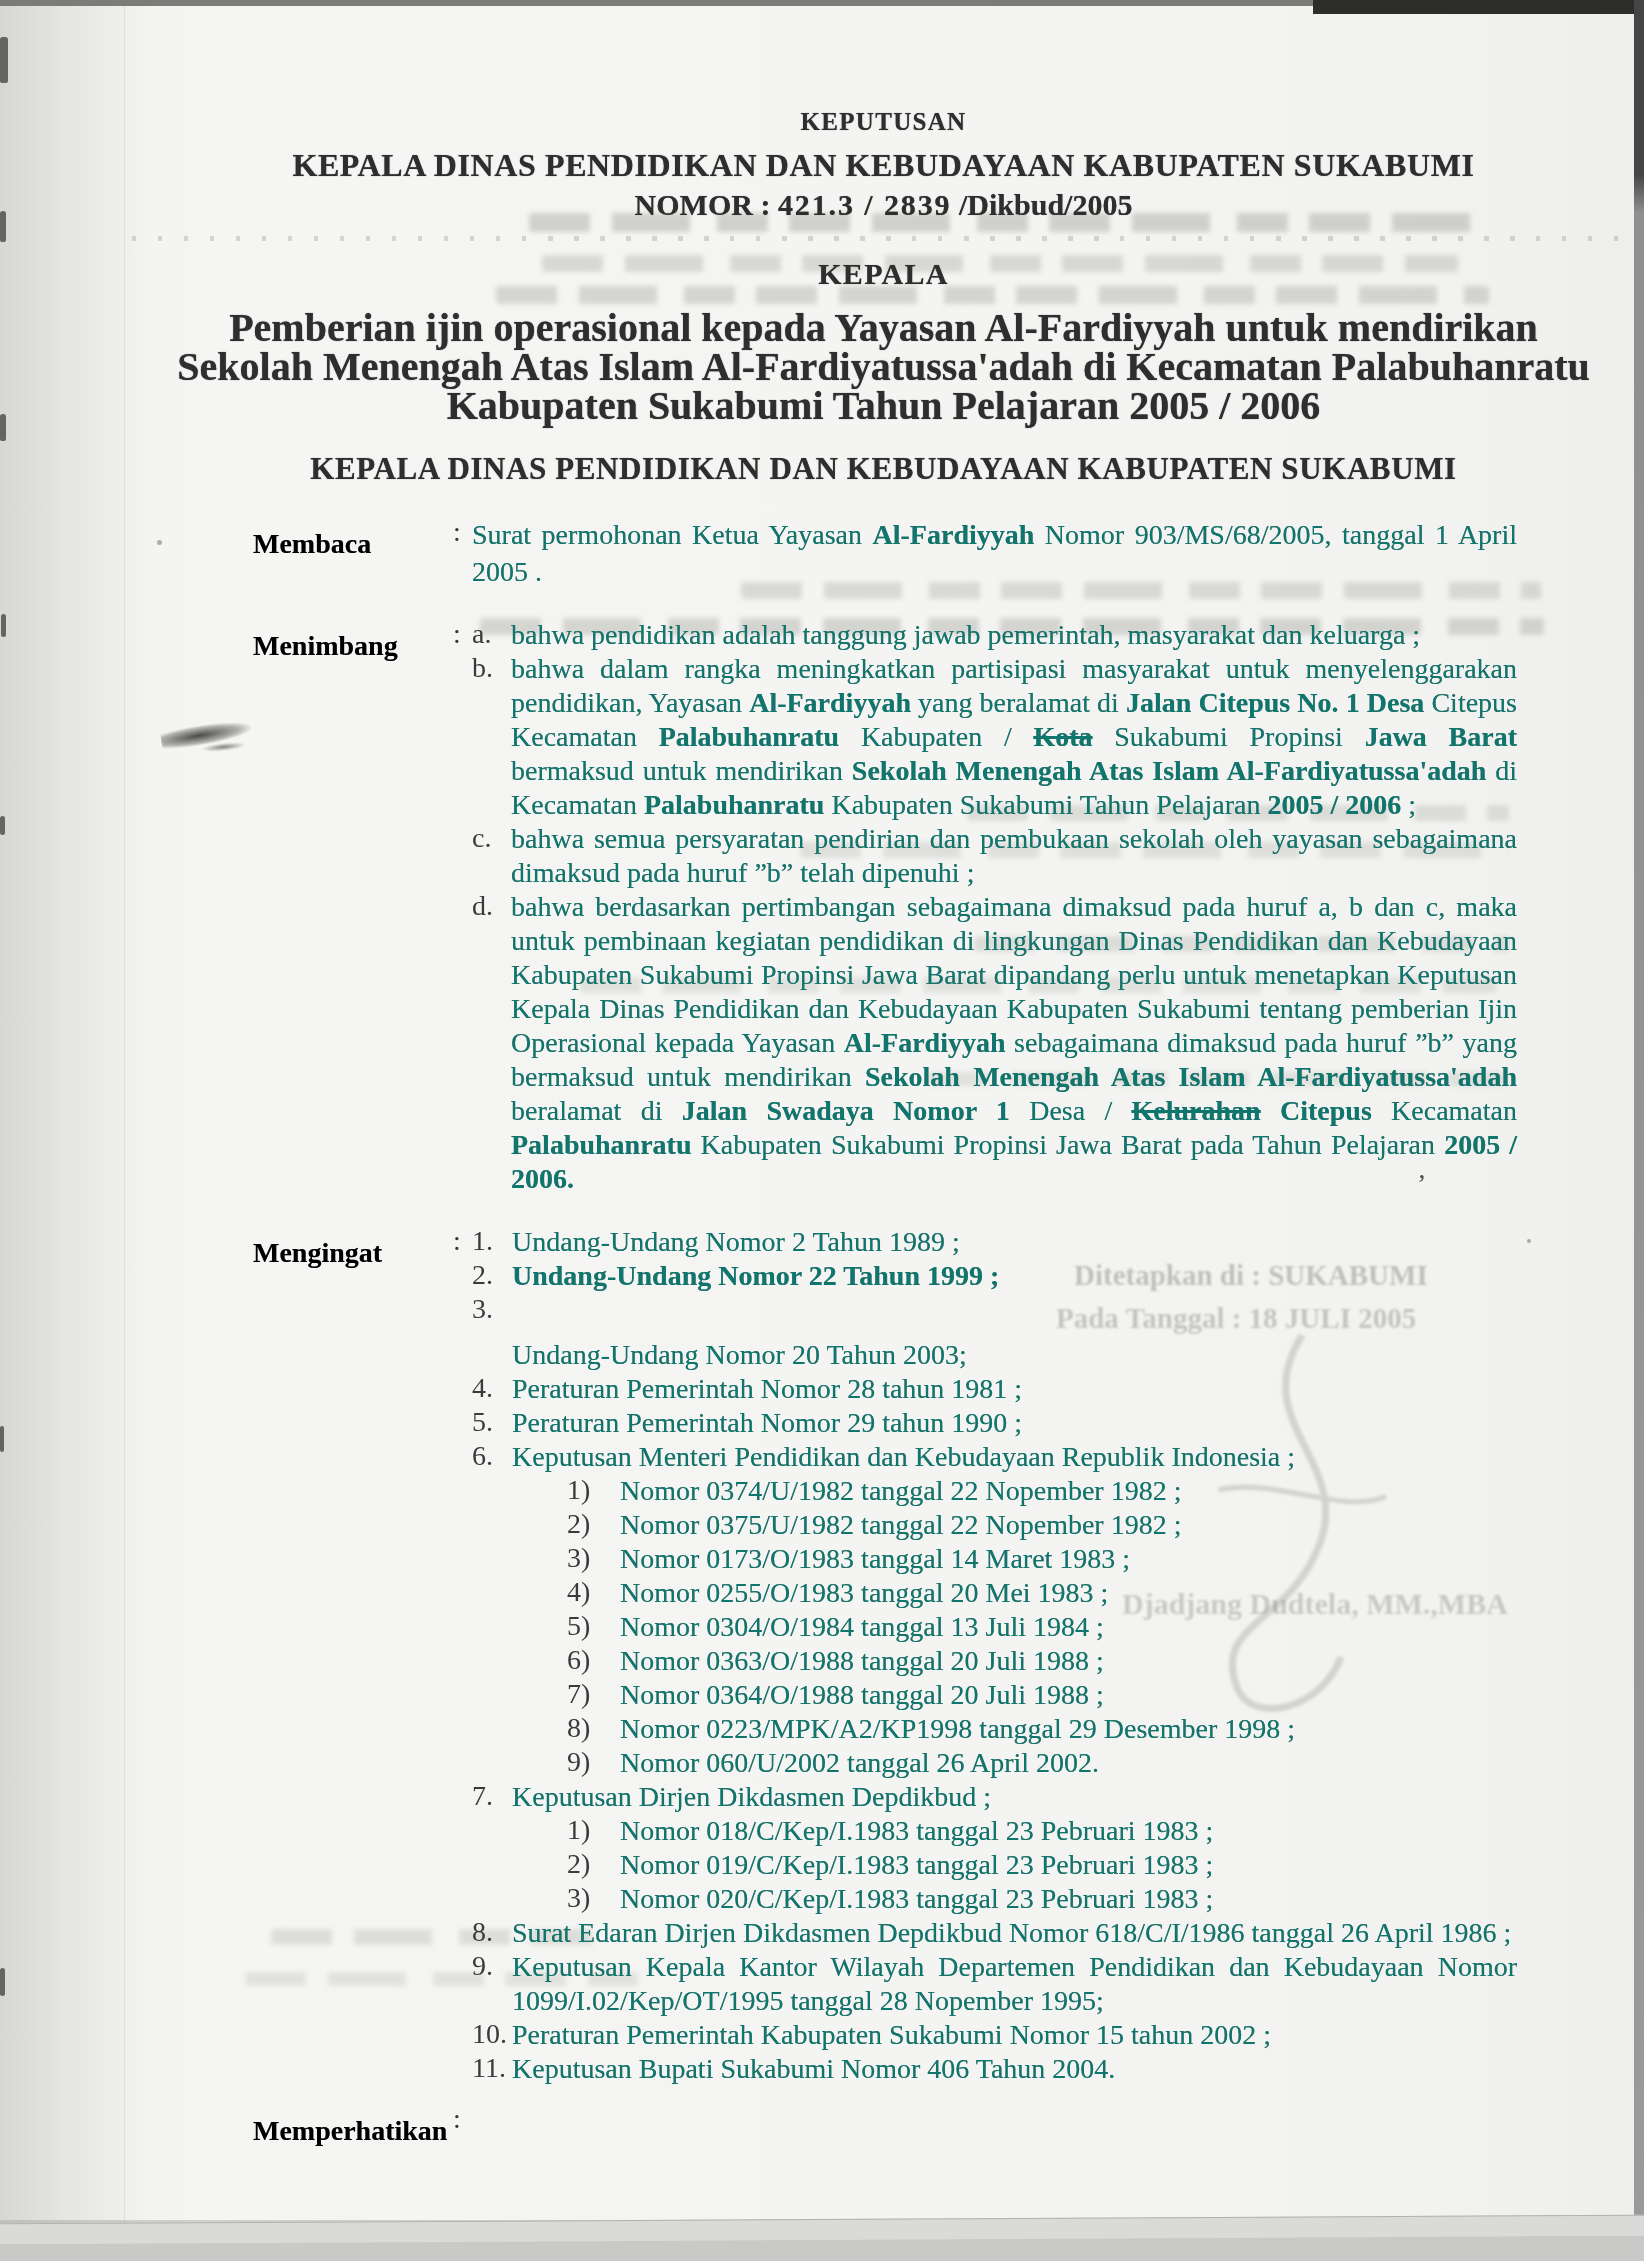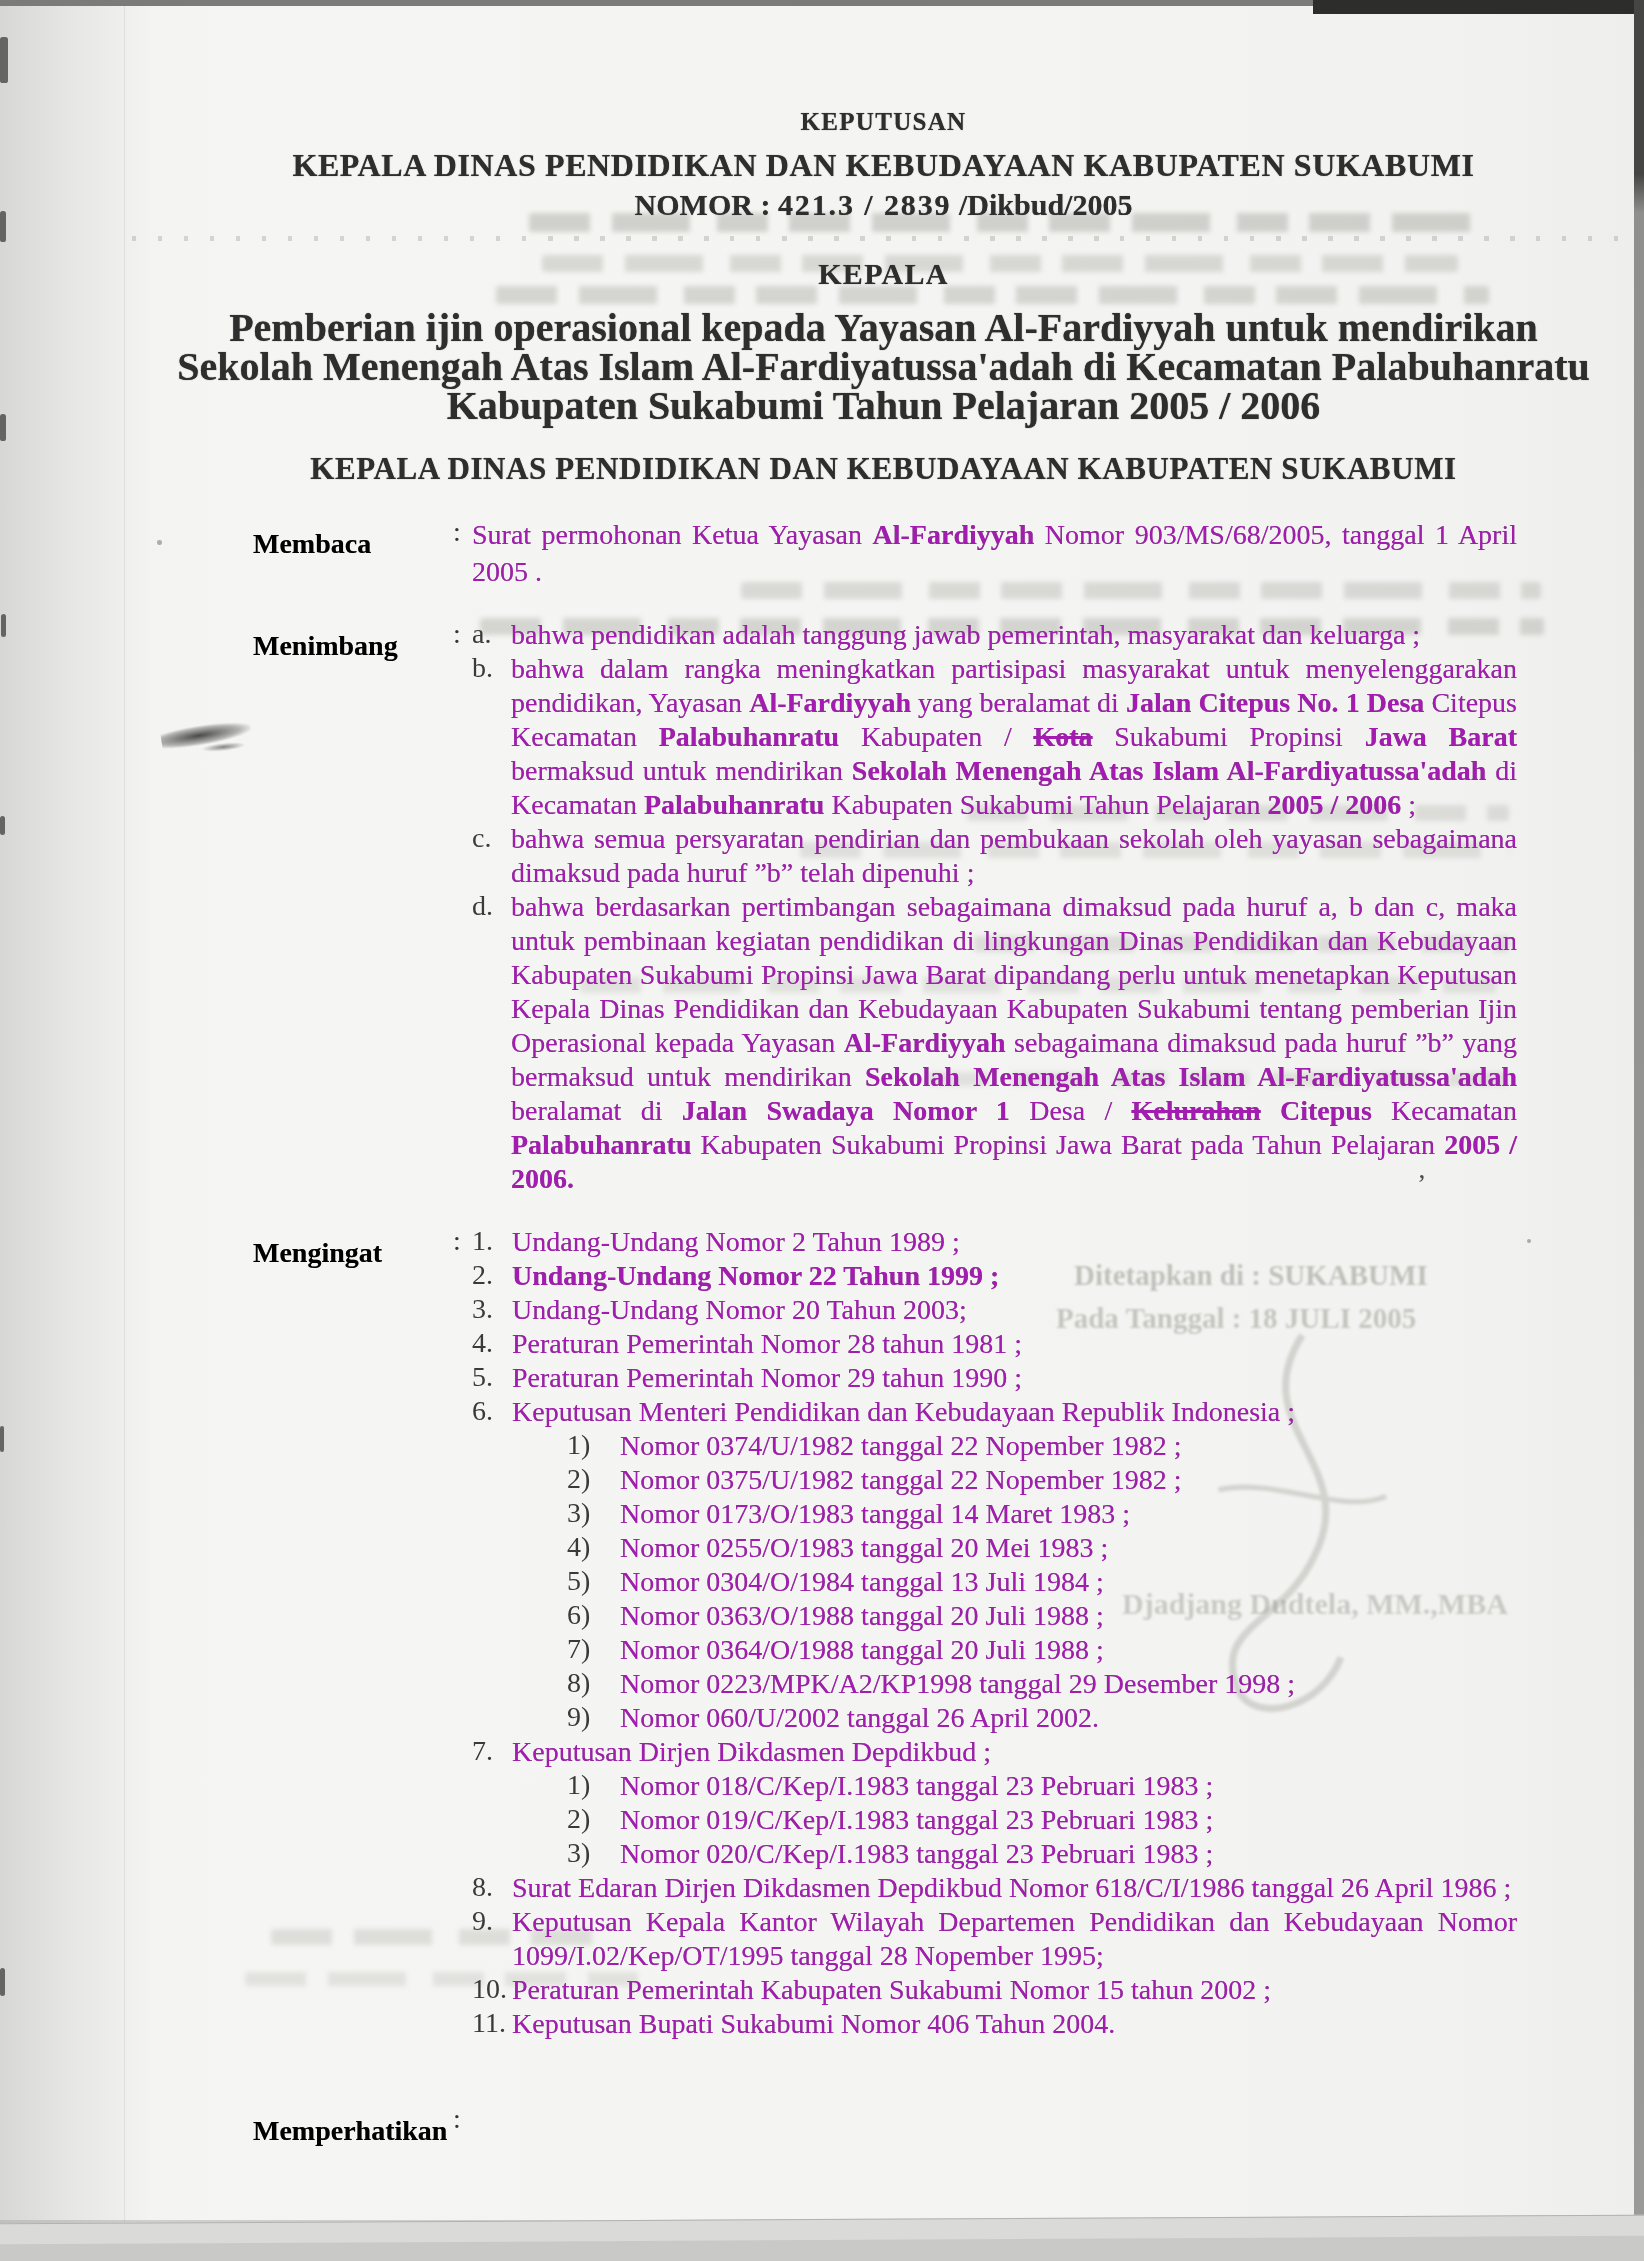--- a/index.html
+++ b/index.html
@@ -38,21 +38,21 @@
   .section{position:absolute;left:253px;width:1264px;}
   .section .slabel{position:absolute;left:0;top:0;font-weight:bold;font-size:28px;color:#000000;
       text-shadow:0 0 0.6px rgba(52,52,52,.6);margin-top:12px;}
   .section .scolon{position:absolute;left:200px;top:0;font-size:28px;color:#343434;}
   .section .sitems{margin-left:219px;width:1045px;}
   .item{display:flex;align-items:flex-start;}
   .item .marker{flex:0 0 39px;font-size:28px;color:#3a3a3a;}
   .mengingat .item .marker{flex:0 0 40px;}
   .item.sub{padding-left:95px;}
   .item.sub .marker{flex:0 0 53px;}
-  .para{font-size:28px;text-align:justify;color:#a21caf;text-shadow:0 0 0.6px rgba(58,58,58,.55);}
+  .para{font-size:28px;text-align:justify;color:#0f766e;text-shadow:0 0 0.6px rgba(58,58,58,.55);}
   .bb{font-weight:bold;}
   .strike{text-decoration:line-through;text-decoration-thickness:.09em;}
   
   .ghost-text{position:absolute;font-weight:bold;color:#97978f;filter:blur(0.8px);white-space:nowrap;}
   .ghost-bar{position:absolute;color:#8c8c86;border-radius:3.2px;filter:blur(2.6px);
       background:repeating-linear-gradient(90deg,currentColor 0 61px,transparent 61px 83px,
                  currentColor 83px 161px,transparent 161px 188px,currentColor 188px 239px,transparent 239px 260px);}
   .ghost-dots{position:absolute;left:132px;top:236px;width:1502px;height:5.2px;opacity:.45;filter:blur(0.4px);
       background:repeating-linear-gradient(90deg,rgba(110,110,106,.55) 0 4.5px,transparent 4.5px 26px);}
   .signature-svg{position:absolute;left:1109px;top:1322px;opacity:.30;filter:blur(1.6px);}
@@ -146,21 +146,21 @@
         <div class="item">
           <div class="marker">1.</div>
           <div class="para" style="line-height: 34px;"><span>Undang-Undang Nomor 2 Tahun 1989 ;</span></div>
         </div>
         <div class="item">
           <div class="marker">2.</div>
           <div class="para" style="line-height: 34px; font-weight: bold;"><span>Undang-Undang Nomor 22 Tahun 1999 ;</span></div>
         </div>
         <div class="item">
           <div class="marker">3.</div>
-          <div class="para" style="line-height: 34px;"><span>Undang-Undang Nomor 20 Tahun 2003;</span></div>
+          <div class="para" style="line-height: 34px; margin-top: 45px;"><span>Undang-Undang Nomor 20 Tahun 2003;</span></div>
         </div>
         <div class="item">
           <div class="marker">4.</div>
           <div class="para" style="line-height: 34px;"><span>Peraturan Pemerintah Nomor 28 tahun 1981 ;</span></div>
         </div>
         <div class="item">
           <div class="marker">5.</div>
           <div class="para" style="line-height: 34px;"><span>Peraturan Pemerintah Nomor 29 tahun 1990 ;</span></div>
         </div>
         <div class="item">

